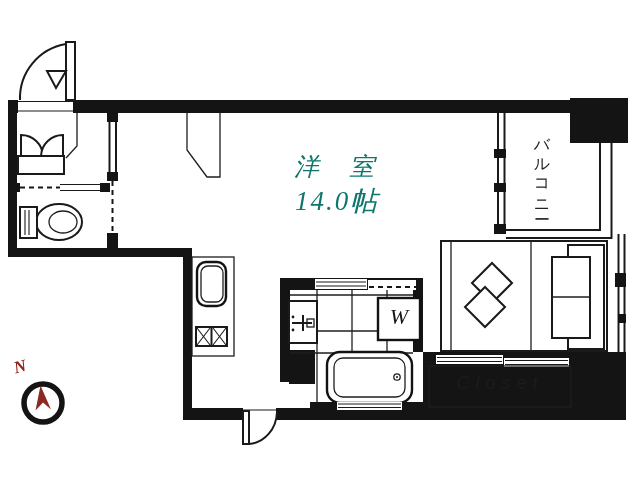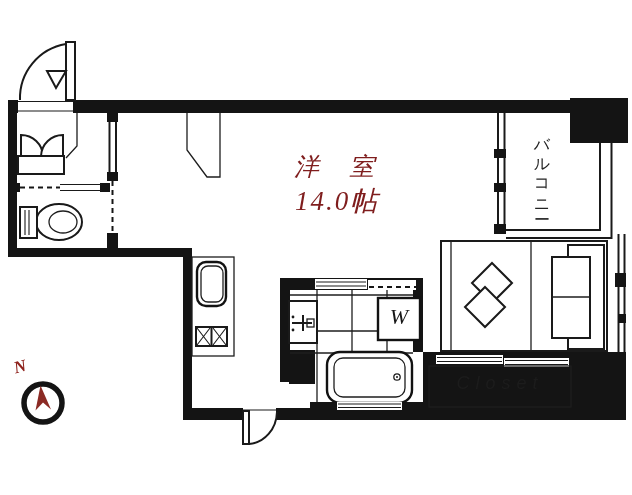--- a/index.html
+++ b/index.html
@@ -9,21 +9,21 @@
   
   .wall{fill:#141414;stroke:none;}
   .med{fill:#ffffff;stroke:#1a1a1a;stroke-width:2;}
   .med2{fill:#ffffff;stroke:#121212;stroke-width:2.4;}
   .thin{fill:none;stroke:#1e1e1e;stroke-width:1.3;}
   .ln2{fill:none;stroke:#1a1a1a;stroke-width:2;}
   .hair{fill:none;stroke:#1a1a1a;stroke-width:1.1;}
   .dash{fill:none;stroke:#161616;stroke-width:2;stroke-dasharray:5 4;}
   .whitefill{fill:#ffffff;stroke:none;}
   
-  .lbl{position:absolute;color:#7f1d1d;white-space:nowrap;z-index:5;}
+  .lbl{position:absolute;color:#0f766e;white-space:nowrap;z-index:5;}
   .room-name{left:270px;top:150px;width:140px;text-align:center;font-size:25px;
              font-style:italic;letter-spacing:12px;}
   .room-size{left:262px;top:183px;width:150px;text-align:center;font-size:27px;
              font-style:italic;letter-spacing:2px;}
   .balcony{left:522px;top:104px;width:30px;height:132px;font-size:16px;letter-spacing:3px;
            writing-mode:vertical-rl;text-align:center;color:#222222;
            font-family:"Liberation Sans", sans-serif;}
   .washer{left:378px;top:304px;width:42px;text-align:center;font-size:22px;
           font-style:italic;color:#161616;}
   .closet{left:429px;top:373px;width:142px;text-align:center;font-size:18px;

